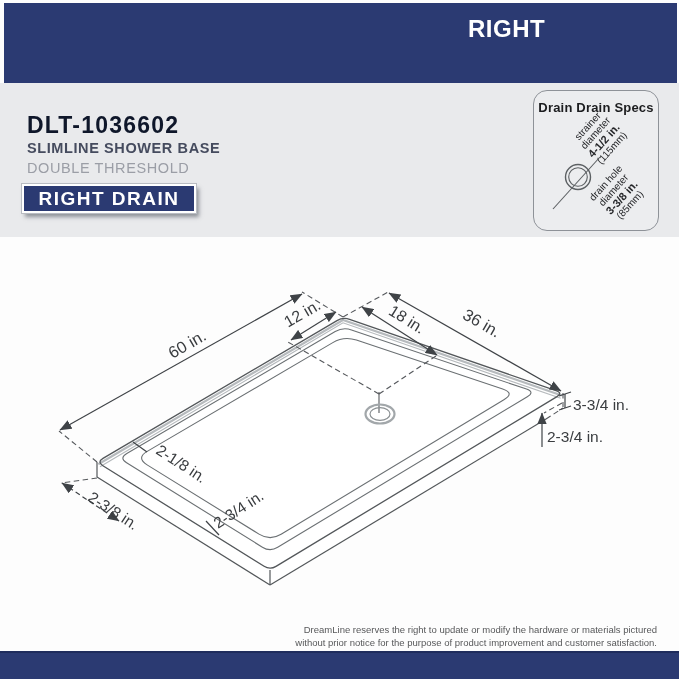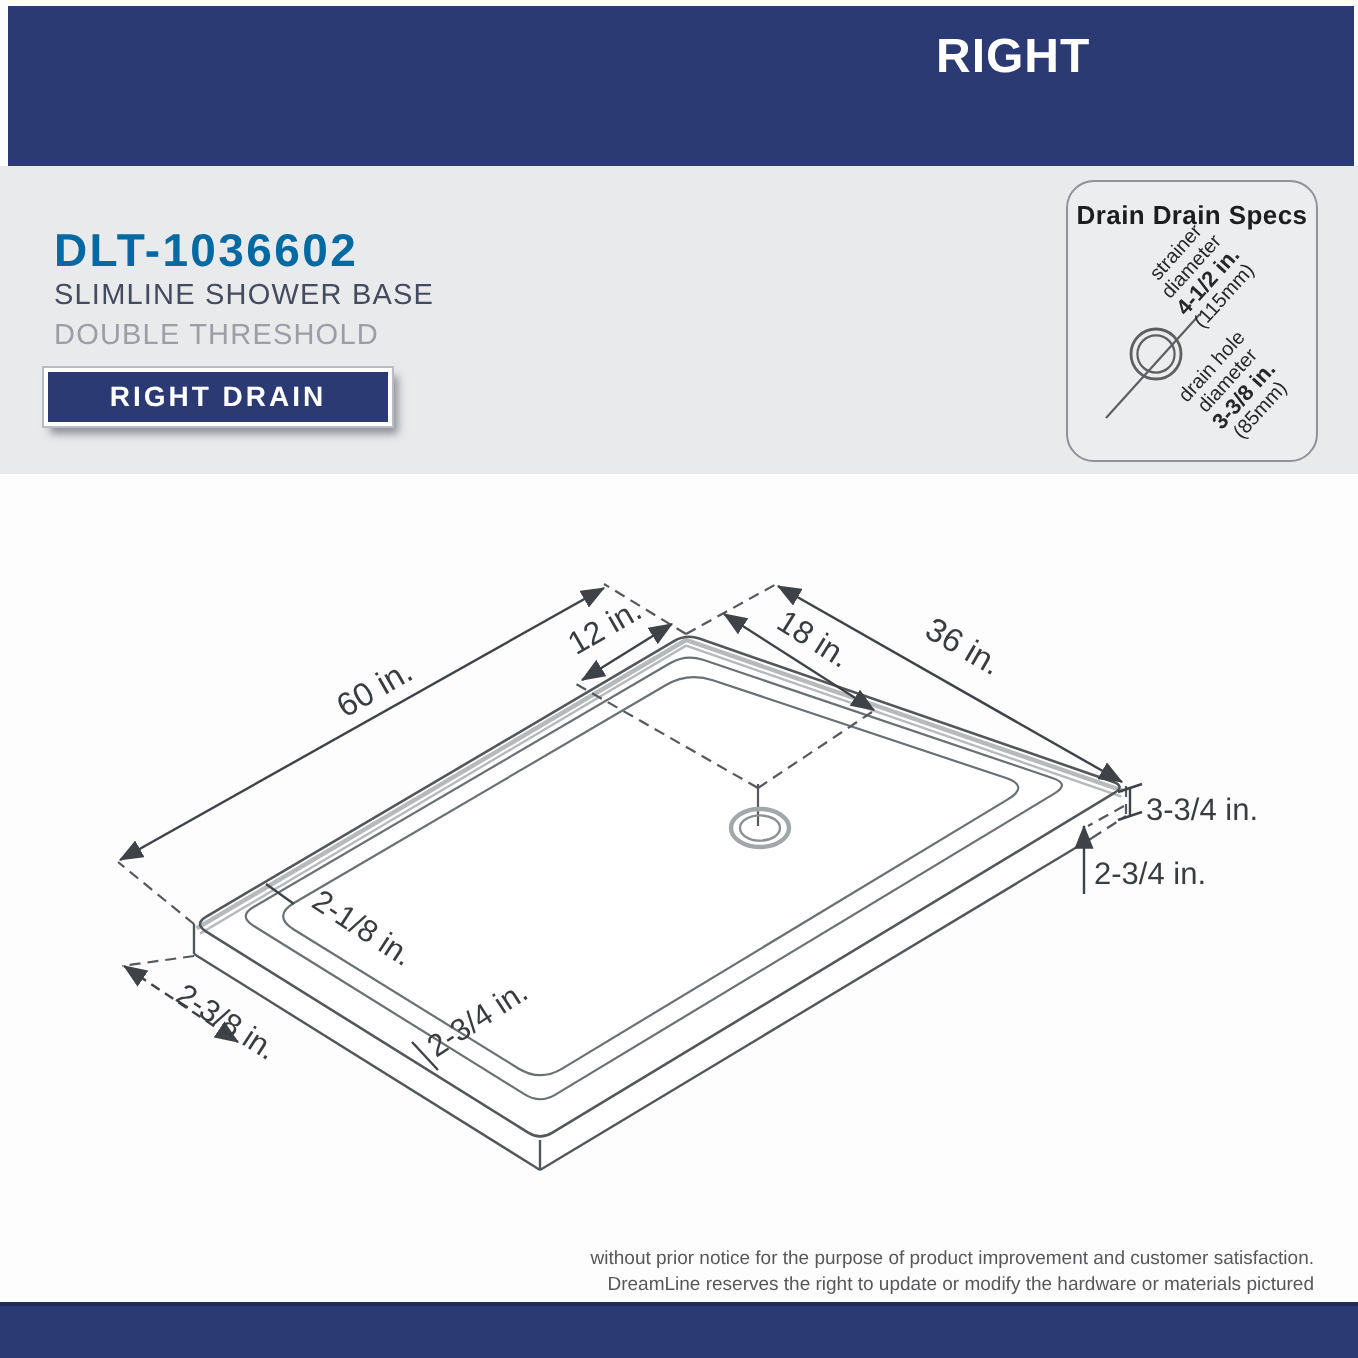--- a/index.html
+++ b/index.html
@@ -5,27 +5,27 @@
   html,body{margin:0;padding:0;}
   .page{position:relative;width:679px;height:679px;background:#fdfdfd;overflow:hidden;
         font-family:"Liberation Sans", sans-serif;}
   
   .topbar{position:absolute;left:4px;top:3px;width:673px;height:80px;background:#2b3a72;}
   .model-info{position:absolute;left:464px;top:13px;color:#ffffff;font-weight:bold;
               font-size:24px;line-height:26px;letter-spacing:.5px;}
   
   .grayband{position:absolute;left:0;top:83px;width:679px;height:154px;background:#e9eaec;}
   .model-number{position:absolute;left:27px;top:112px;font-size:23px;font-weight:bold;
-                color:#0369a1;letter-spacing:1.2px;}
-  .product-name{position:absolute;left:27px;top:140px;font-size:14.5px;font-weight:normal;
+                color:#0f172a;letter-spacing:1.2px;}
+  .product-name{position:absolute;left:27px;top:140px;font-size:14.5px;font-weight:bold;
                 color:#454b5e;letter-spacing:.6px;}
   .product-threshold{position:absolute;left:27px;top:160px;font-size:14.5px;font-weight:normal;
                 color:#9b9ea6;letter-spacing:.6px;}
   .drain-badge{position:absolute;left:22px;top:184px;width:170px;height:25px;line-height:25px;
-               background:#2b3a72;color:#fff;text-align:center;font-size:14px;font-weight:bold;
+               background:#2b3a72;color:#fff;text-align:center;font-size:19px;font-weight:bold;
                letter-spacing:1.5px;border:2px solid #ffffff;
                box-shadow:0 0 0 1px #b9bcc2, 3px 4px 4px rgba(70,75,85,.55);}
   
   .specs-box{position:absolute;left:533px;top:90px;width:126px;height:141px;background:#ecedef;
              border:1.5px solid #8e9298;border-radius:14px;box-sizing:border-box;}
   .specs-title{position:absolute;left:0;top:9px;width:100%;text-align:center;font-size:13px;
                font-weight:bold;color:#1c1d1f;letter-spacing:.2px;}
   .specs-svg{position:absolute;left:0;top:0;}
   
   .diagram-svg{position:absolute;left:0;top:0;}
@@ -151,18 +151,18 @@
       <text transform="translate(479,328) rotate(30)" text-anchor="middle" font-size="16.5">36 in.</text>
       <text x="573" y="410" font-size="15.5">3-3/4 in.</text>
       <text x="547" y="442" font-size="15.5">2-3/4 in.</text>
       <text transform="translate(155,453) rotate(33)" font-size="15.5">2-1/8 in.</text>
       <text transform="translate(218,529) rotate(-33)" font-size="15.5">2-3/4 in.</text>
       <text transform="translate(87,500) rotate(33)" font-size="15.5">2-3/8 in.</text>
     </g>
   </svg>
 
   <div class="disclaimer">
+    <div>DreamLine reserves the right to update or modify the hardware or materials pictured</div>
     <div>without prior notice for the purpose of product improvement and customer satisfaction.</div>
-    <div>DreamLine reserves the right to update or modify the hardware or materials pictured</div>
   </div>
   <div class="footbar"></div>
 
 </div>
 
 </body></html>

